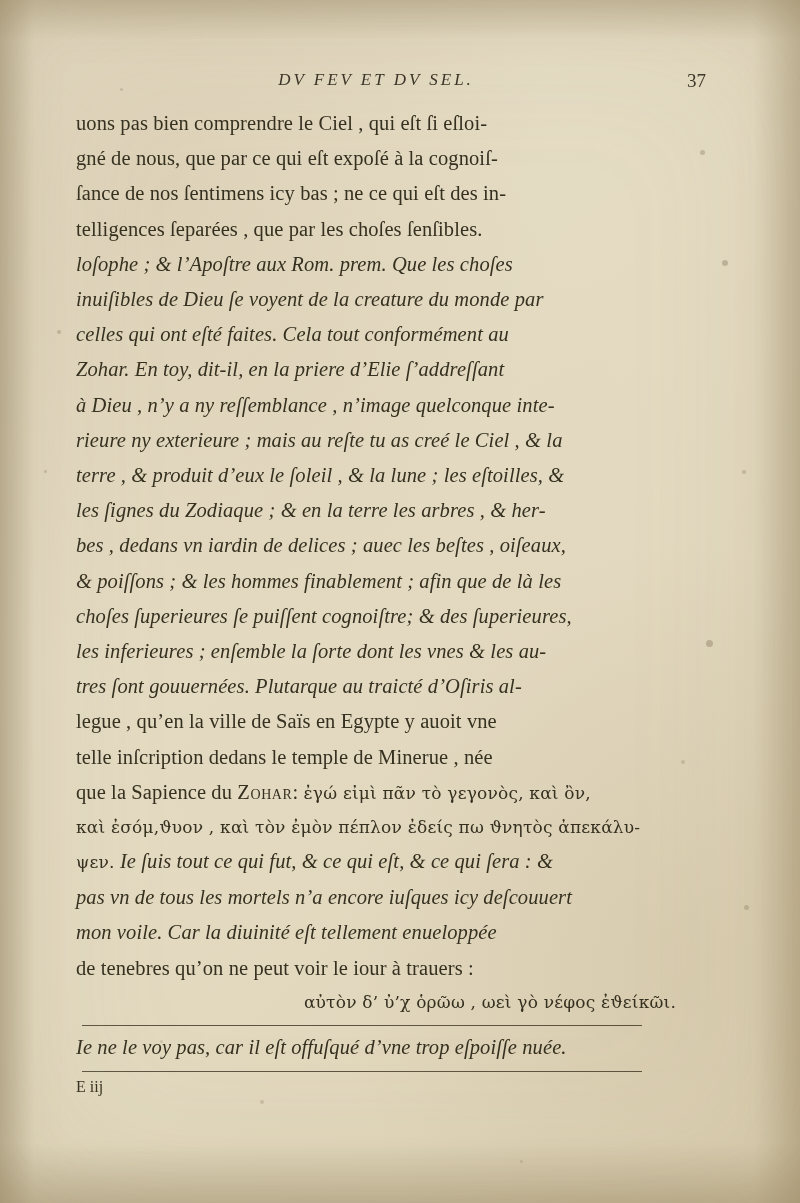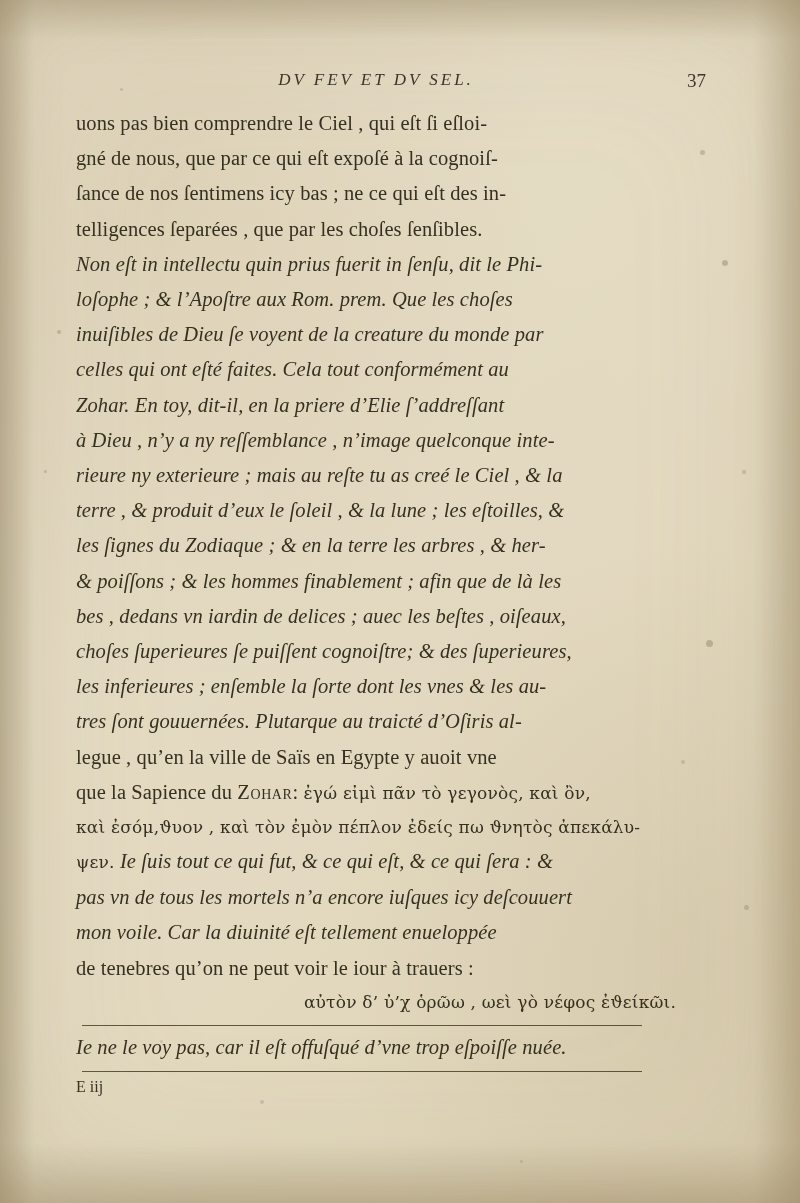--- a/index.html
+++ b/index.html
@@ -160,35 +160,35 @@
 
     <div class="header-row">
       <span class="running-head">DV FEV ET DV SEL.</span>
       <span class="folio">37</span>
     </div>
 
     <div class="line rom">uons pas bien comprendre le Ciel , qui eſt ſi eſloi-</div>
     <div class="line rom">gné de nous, que par ce qui eſt expoſé à la cognoiſ-</div>
     <div class="line rom">ſance de nos ſentimens icy bas ; ne ce qui eſt des in-</div>
     <div class="line rom">telligences ſeparées , que par les choſes ſenſibles.</div>
-    <div class="line ital">Non eſt in intellectu quin prius fuerit in ſenſu, dit le Phi-</div>
     <div class="line ital">loſophe ; &amp; l’Apoſtre aux Rom. prem. Que les choſes</div>
     <div class="line ital">inuiſibles de Dieu ſe voyent de la creature du monde par</div>
     <div class="line ital">celles qui ont eſté faites. Cela tout conformément au</div>
     <div class="line ital">Zohar. En toy, dit-il, en la priere d’Elie ſ’addreſſant</div>
     <div class="line ital">à Dieu , n’y a ny reſſemblance , n’image quelconque inte-</div>
     <div class="line ital">rieure ny exterieure ; mais au reſte tu as creé le Ciel , &amp; la</div>
     <div class="line ital">terre , &amp; produit d’eux le ſoleil , &amp; la lune ; les eſtoilles, &amp;</div>
     <div class="line ital">les ſignes du Zodiaque ; &amp; en la terre les arbres , &amp; her-</div>
+    <div class="line ital">bes , dedans vn iardin de delices ; auec les beſtes , oiſeaux,</div>
     <div class="line ital">&amp; poiſſons ; &amp; les hommes finablement ; afin que de là les</div>
-    <div class="line ital">bes , dedans vn iardin de delices ; auec les beſtes , oiſeaux,</div>
     <div class="line ital">choſes ſuperieures ſe puiſſent cognoiſtre; &amp; des ſuperieures,</div>
     <div class="line ital">les inferieures ; enſemble la ſorte dont les vnes &amp; les au-</div>
     <div class="line ital">tres ſont gouuernées. Plutarque au traicté d’Oſiris al-</div>
     <div class="line rom">legue , qu’en la ville de Saïs en Egypte y auoit vne</div>
+    <div class="line rom">telle inſcription dedans le temple de Minerue , née</div>
 
     <div class="line rom"><span>que la Sapience du </span><span class="sc">Zohar</span><span>: </span><span class="grk">ἐγώ εἰμὶ πᾶν τὸ γεγονὸς, καὶ ὂν,</span></div>
 
     <div class="line grk grk-line">καὶ ἐσόμ,ϑυον , καὶ τὸν ἐμὸν πέπλον ἐδείς πω ϑνητὸς ἀπεκάλυ-</div>
 
     <div class="line"><span class="grk">ψεν.</span><span class="ital"> Ie ſuis tout ce qui fut, &amp; ce qui eſt, &amp; ce qui ſera : &amp;</span></div>
 
     <div class="line ital">pas vn de tous les mortels n’a encore iuſques icy deſcouuert</div>
     <div class="line ital">mon voile. Car la diuinité eſt tellement enueloppée</div>
     <div class="line rom">de tenebres qu’on ne peut voir le iour à trauers :</div>

